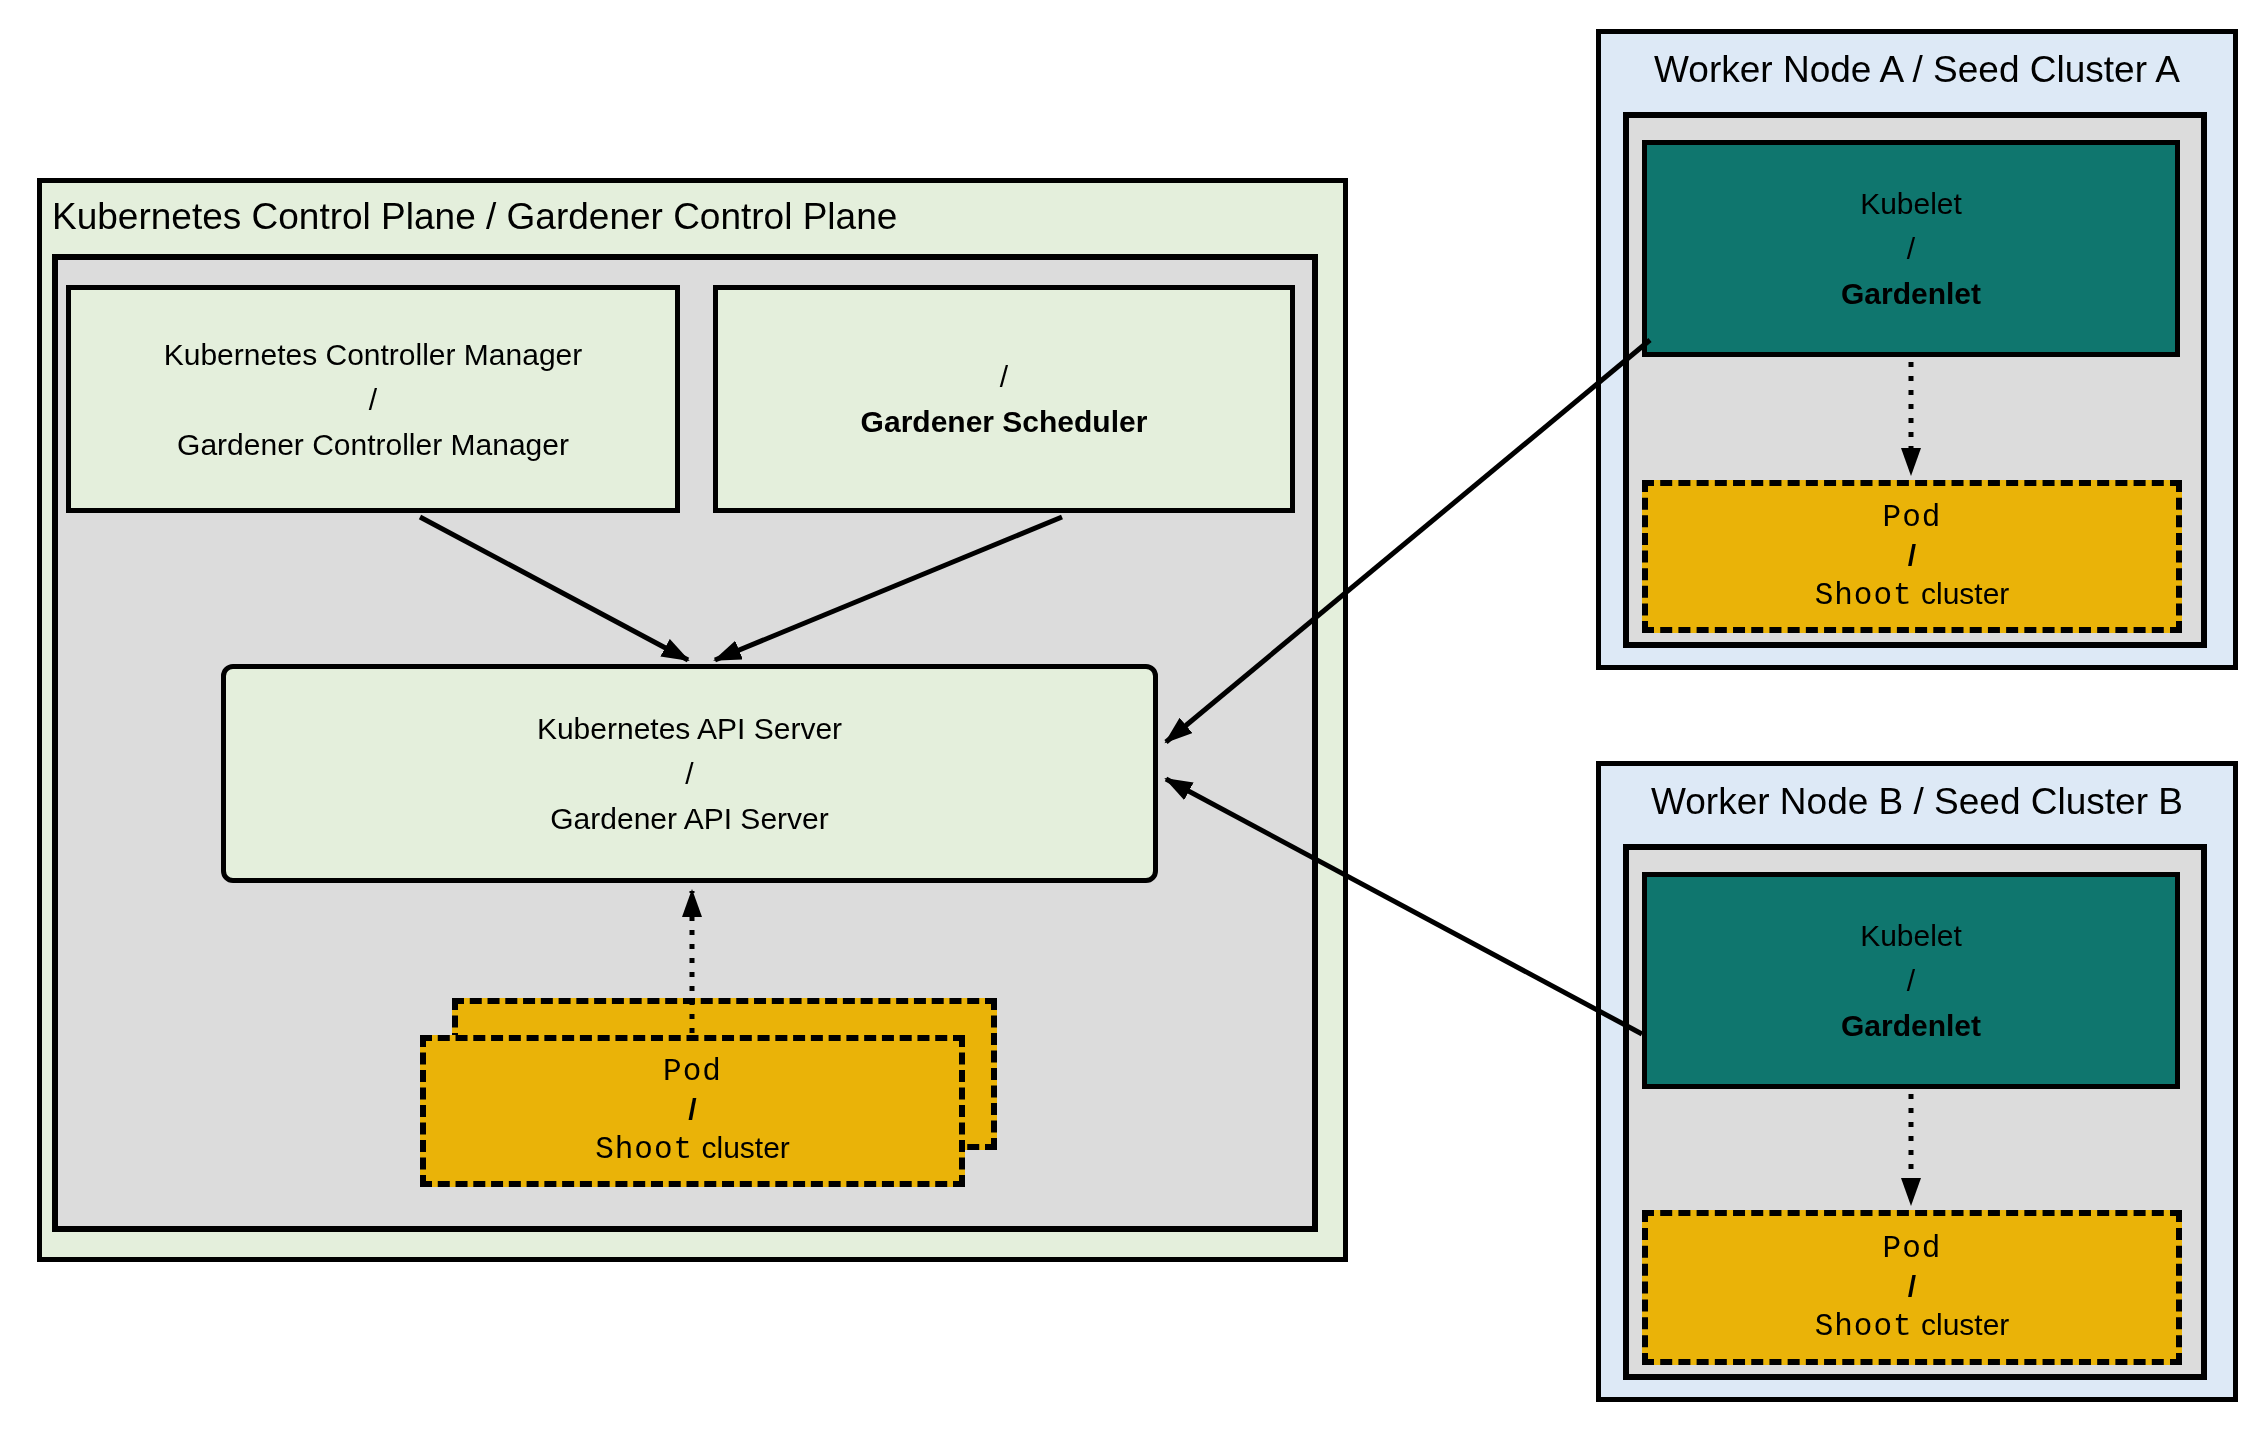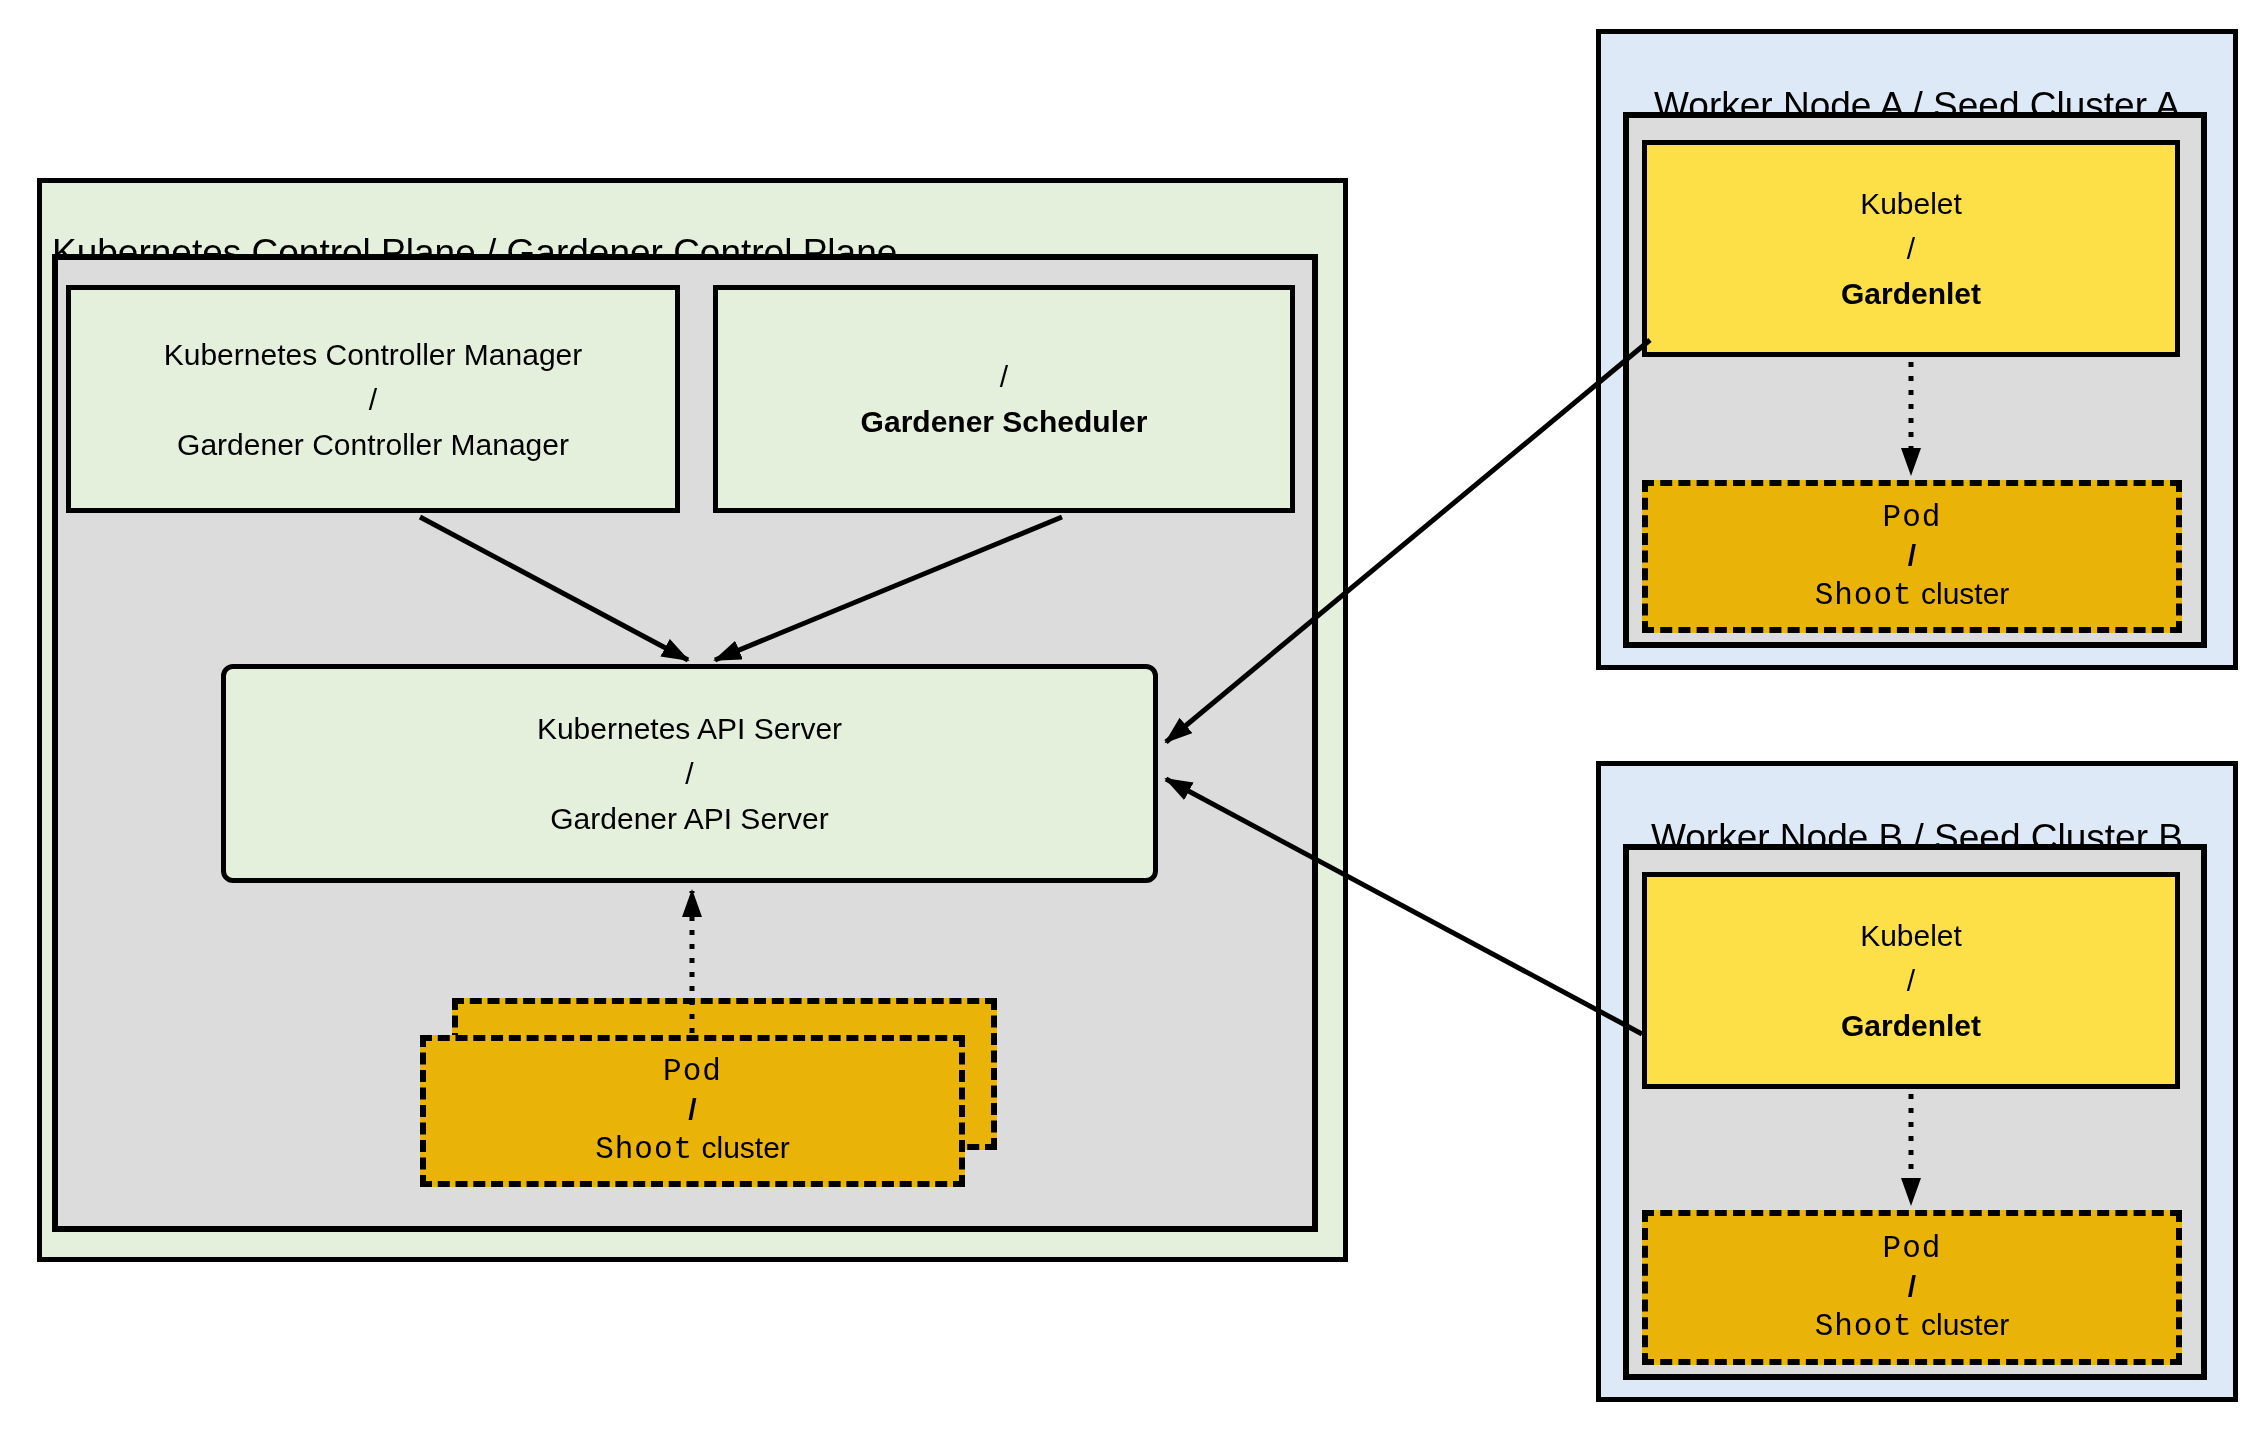--- a/index.html
+++ b/index.html
@@ -9,30 +9,29 @@
     height:1434px;
     background:#ffffff;
     font-family:"Liberation Sans", sans-serif;
     color:#000;
     overflow:hidden;
   }
   .abs{position:absolute;box-sizing:border-box;}
   .green-fill{background:#e4efdc;}
   .gray-fill{background:#dcdcdc;}
   .blue-fill{background:#dde9f6;}
-  .orange-fill{background:#fde047;}
+  .orange-fill{background:#0f766e;}
   .peach-fill{background:#eab308;}
   .b5{border:5px solid #000;}
   .b6{border:6px solid #000;}
   .dash6{border:6px dashed #000;}
   .section-title{
     font-size:37px;
     line-height:40px;
     white-space:nowrap;
-    margin-top:36px;
   }
   .label{
     display:flex;
     flex-direction:column;
     justify-content:center;
     align-items:center;
     text-align:center;
     width:100%;
     height:100%;
     font-size:30px;

